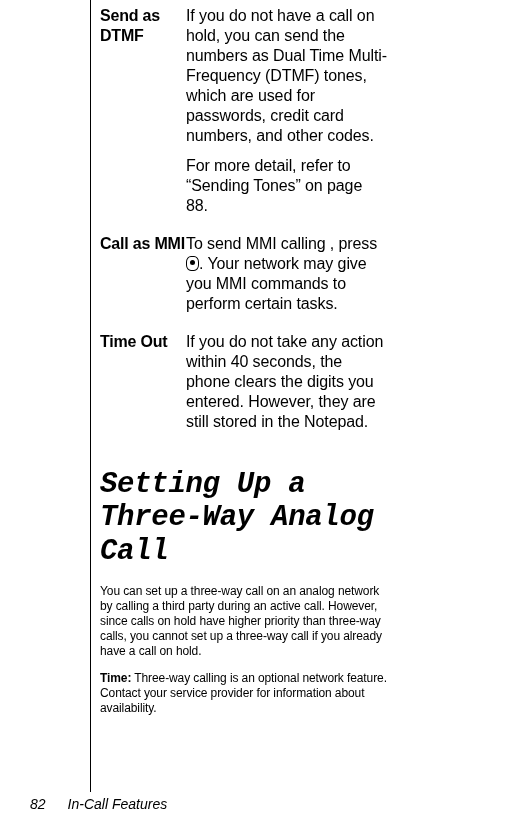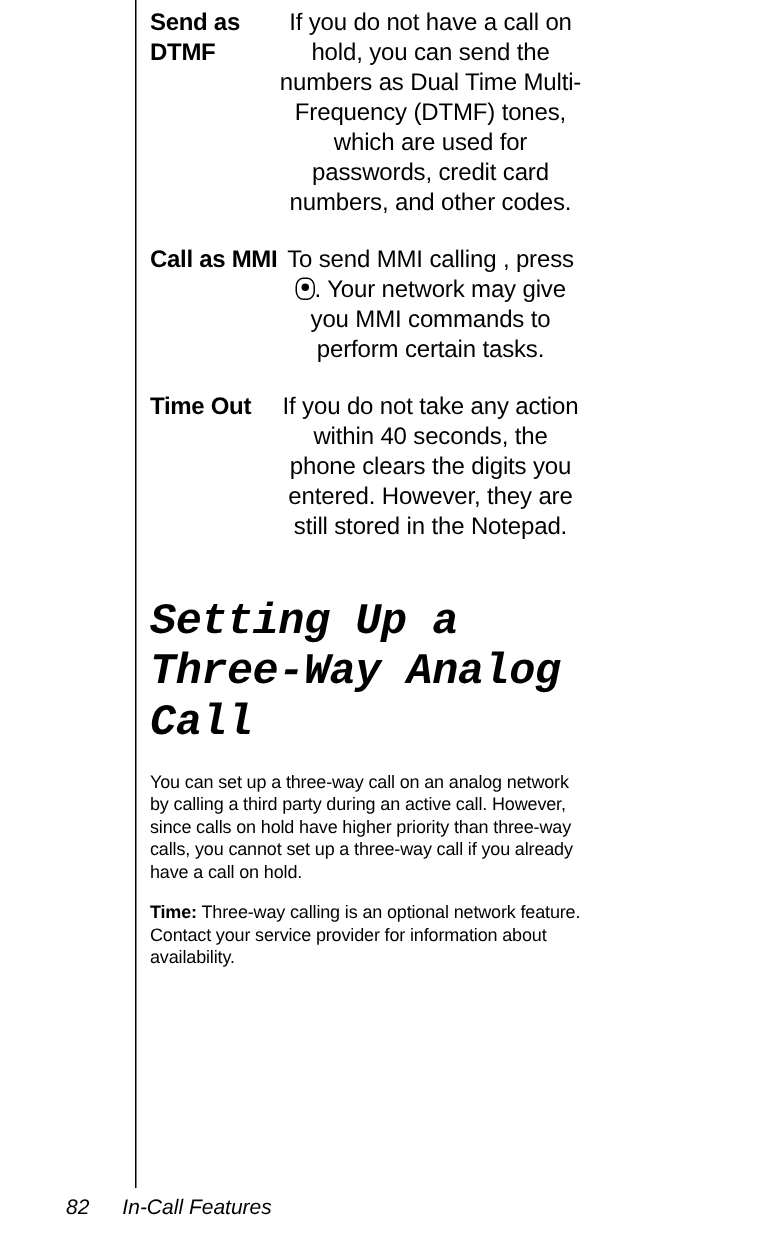--- a/index.html
+++ b/index.html
@@ -42,21 +42,20 @@
     font-weight: 700;
     font-size: 16px;
     line-height: 1.25;
     letter-spacing: -0.2px;
   }
   .def-desc {
     flex: 1 1 auto;
     font-size: 16px;
     line-height: 1.25;
     letter-spacing: -0.1px;
-    text-align: center;
   }
   .def-desc p {
     margin: 0 0 10px 0;
   }
   .def-desc p:last-child {
     margin-bottom: 0;
   }
   .icon-key {
     display: inline-block;
     width: 11px;
@@ -90,21 +89,21 @@
     font-size: 12px;
     line-height: 1.25;
     letter-spacing: -0.1px;
     margin: 0 0 12px 0;
   }
   .note-label {
     font-weight: 700;
   }
   .footer {
     position: absolute;
-    left: 44px;
+    left: 30px;
     bottom: 16px;
     font-size: 14px;
   }
   .footer .page-num {
     font-style: italic;
     margin-right: 22px;
   }
   .footer .chapter {
     font-style: italic;
   }
@@ -114,20 +113,21 @@
 
 <div class="page">
   <div class="vline"></div>
 
   <div class="content">
 
     <div class="def-row">
       <div class="def-term">Send as DTMF</div>
       <div class="def-desc">
         <p>If you do not have a call on hold, you can send the numbers as Dual Time Multi-Frequency (DTMF) tones, which are used for passwords, credit card numbers, and other codes.</p>
+        <p>For more detail, refer to “Sending Tones” on page 88.</p>
       </div>
     </div>
 
     <div class="def-row">
       <div class="def-term">Call as MMI</div>
       <div class="def-desc">
         <p>
           <span>To send MMI calling , press </span><span class="icon-key"></span><span>. Your network may give you MMI commands to perform certain tasks.</span>
         </p>
       </div>

